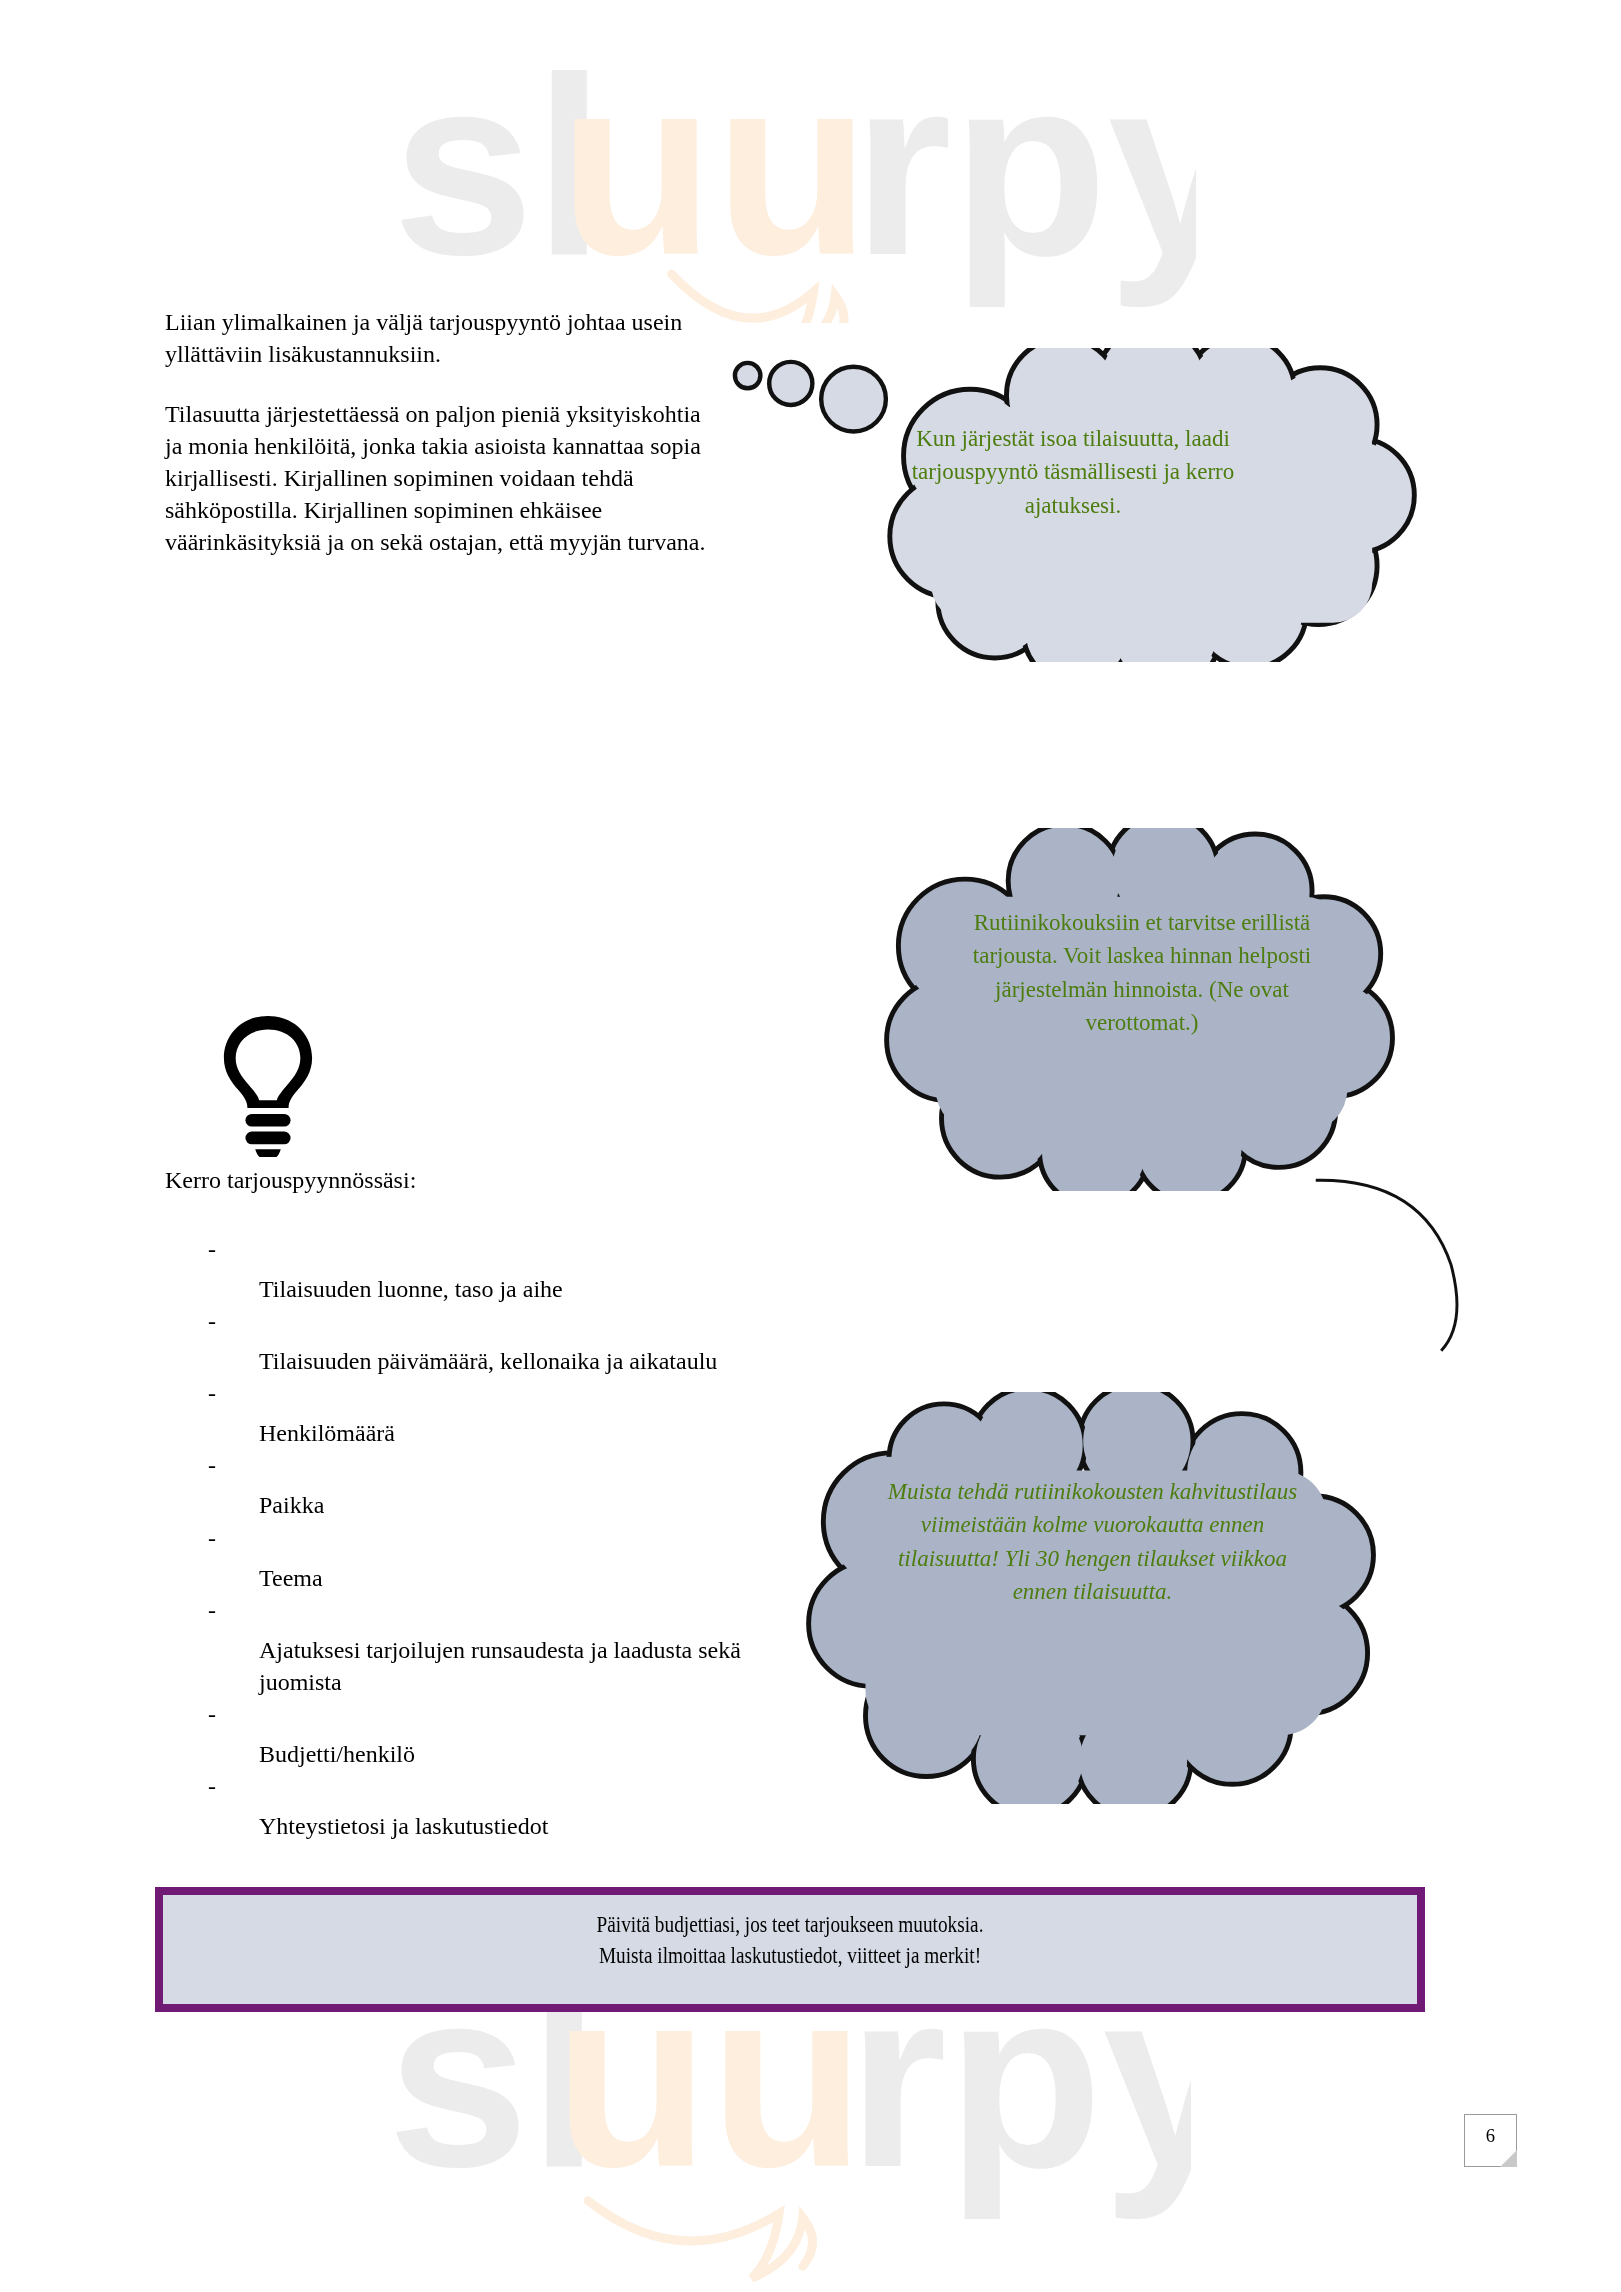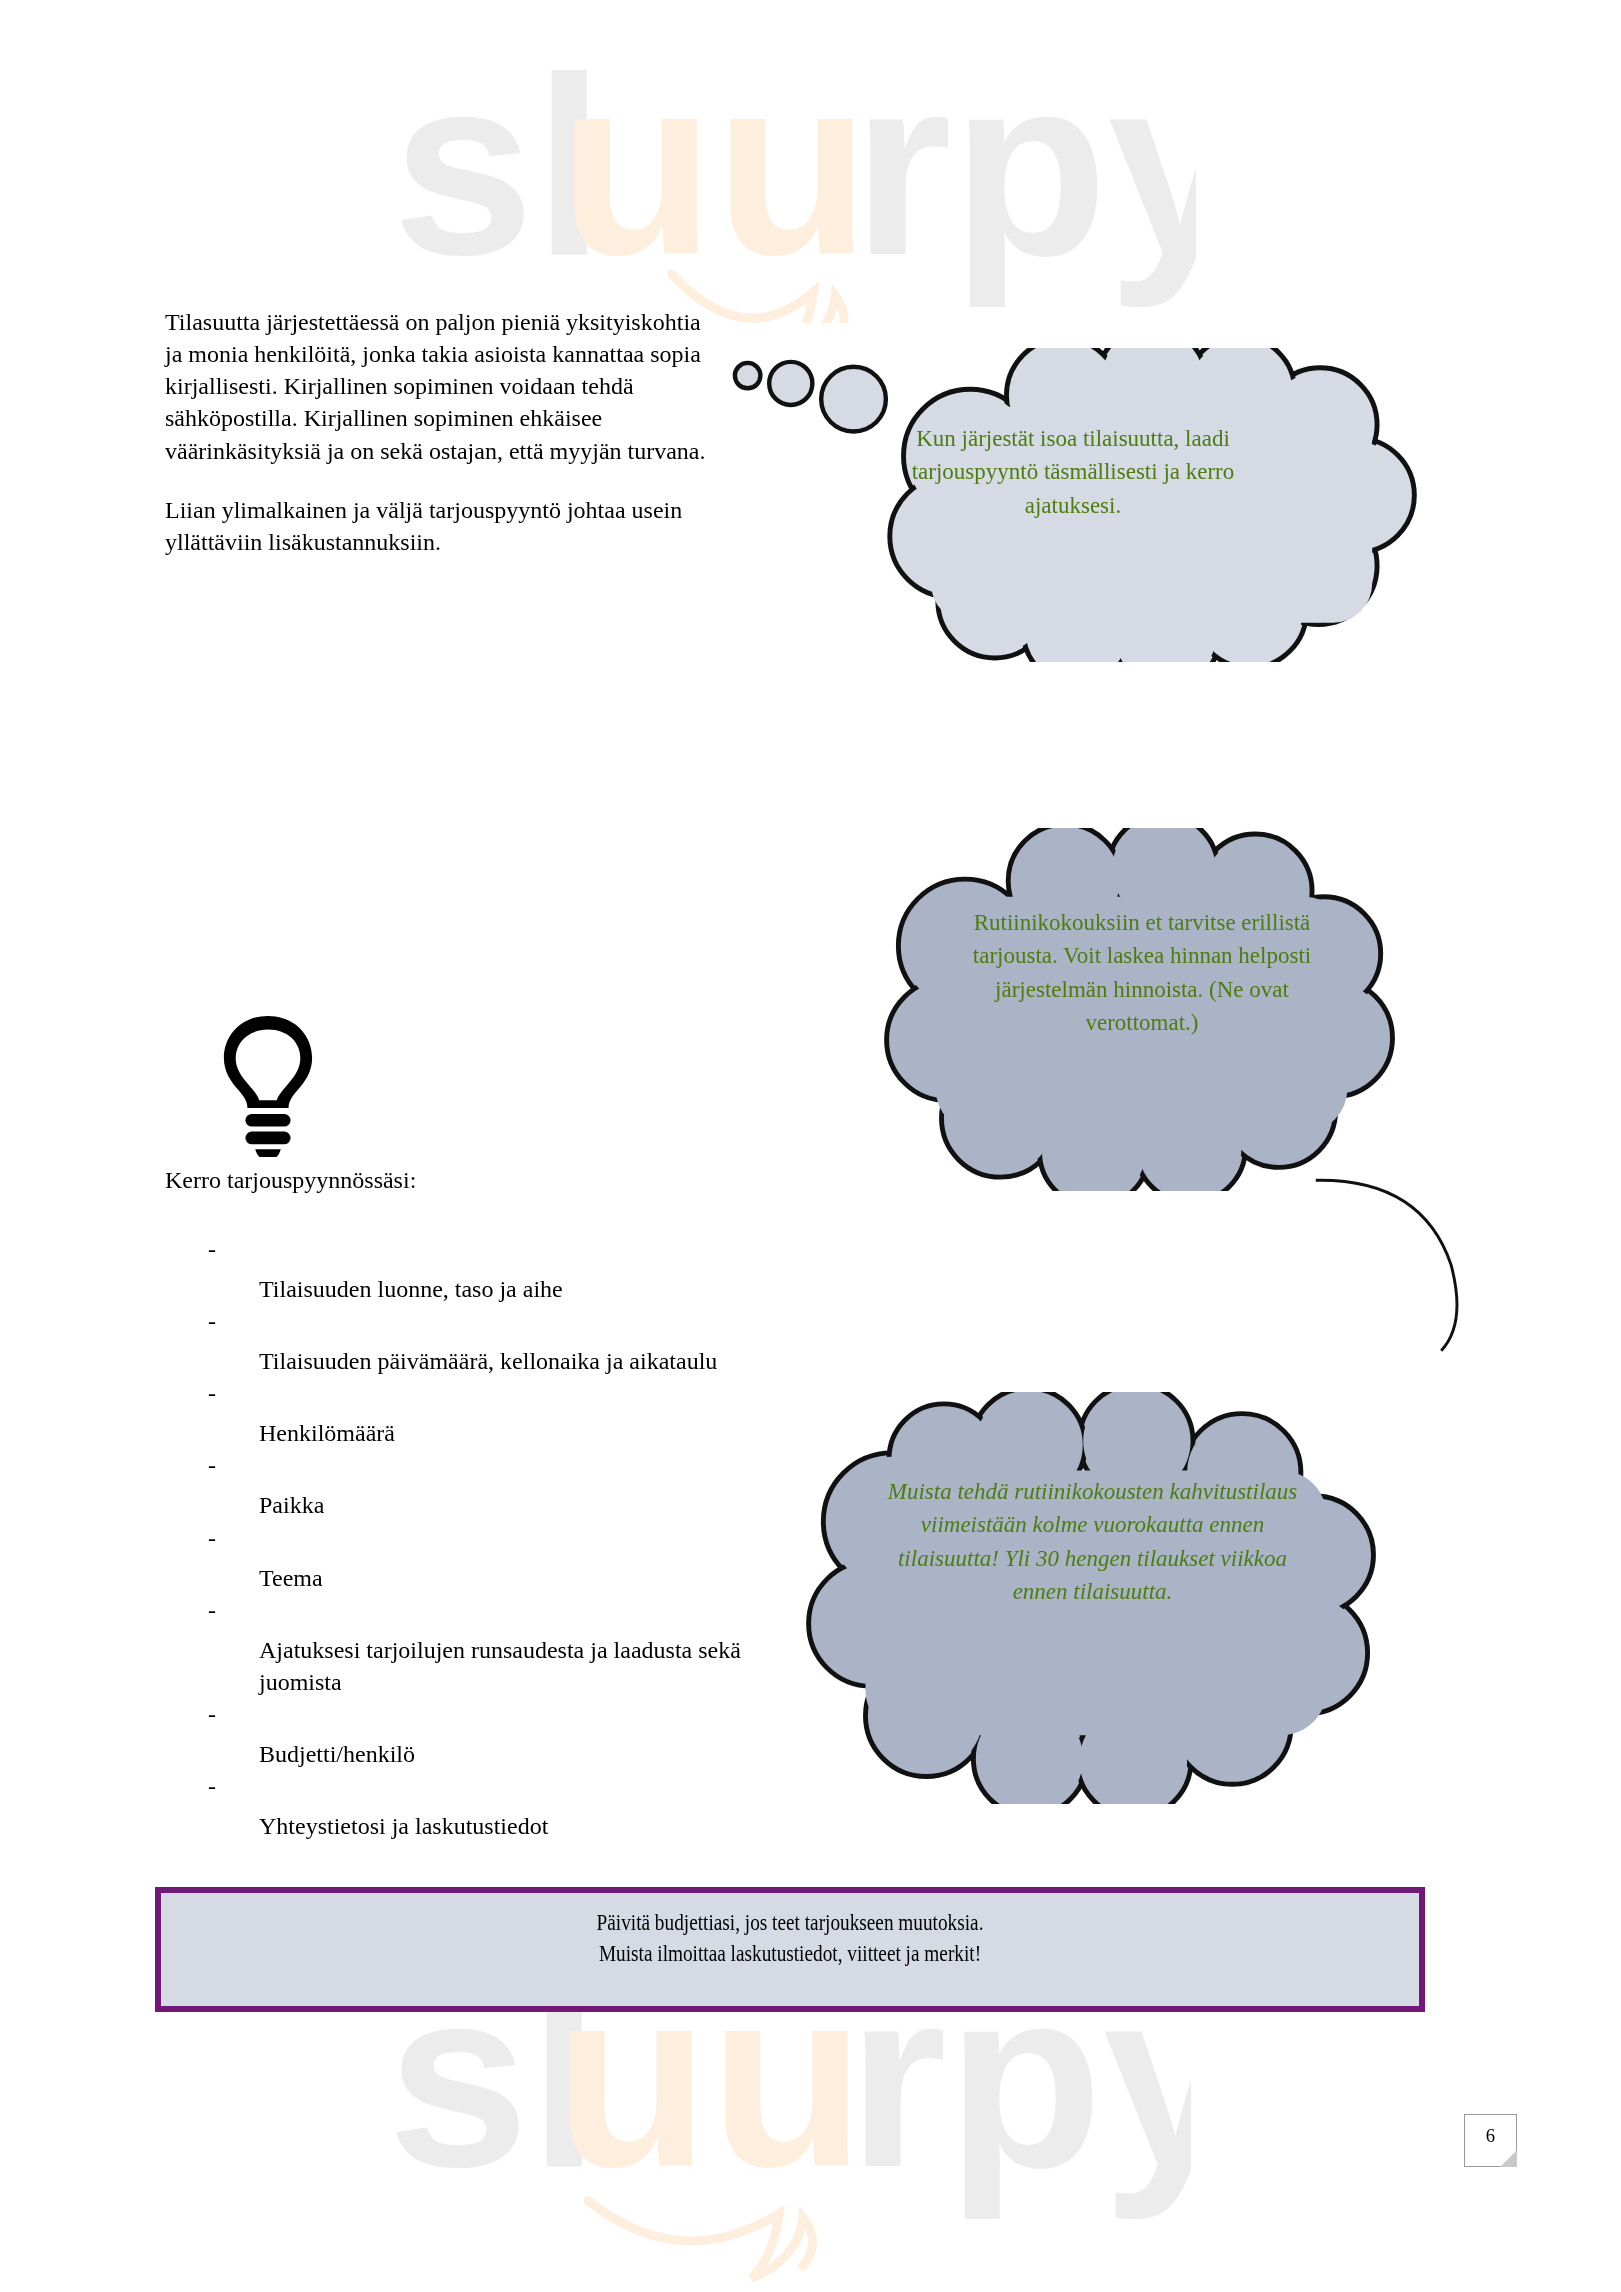--- a/index.html
+++ b/index.html
@@ -135,21 +135,21 @@
   }
 
   
   .notebox {
     position: absolute;
     left: 155px;
     top: 1887px;
     width: 1270px;
     height: 125px;
     background: #d5dae4;
-    border: 6px solid #701a75;
+    border: 8px solid #701a75;
     box-sizing: border-box;
   }
   .notebox .nline {
     text-align: center;
     font-size: 23.5px;
     line-height: 1.35;
     font-family: "Liberation Serif", "DejaVu Serif", serif;
     transform: scaleX(0.82);
   }
   .notebox .inner {
@@ -202,22 +202,22 @@
     <text x="170" y="180" font-family="Liberation Sans, sans-serif" font-size="260" font-weight="bold" fill="#fdeede">uu</text>
     <text x="470" y="180" font-family="Liberation Sans, sans-serif" font-size="260" font-weight="bold" fill="#ececec">rpy</text>
     <path d="M205 215 Q300 290 400 228 Q394 272 372 294 Q420 274 424 232 Q444 258 424 282" fill="none" stroke="#fdeede" stroke-width="9" stroke-linecap="round"></path>
   </svg>
 </div>
 
 <div class="page">
 
 
   <div class="bodycol">
+    <p>Liian ylimalkainen ja väljä tarjouspyyntö johtaa usein yllättäviin lisäkustannuksiin.</p>
     <p>Tilasuutta järjestettäessä on paljon pieniä yksityiskohtia ja monia henkilöitä, jonka takia asioista kannattaa sopia kirjallisesti. Kirjallinen sopiminen voidaan tehdä sähköpostilla. Kirjallinen sopiminen ehkäisee väärinkäsityksiä ja on sekä ostajan, että myyjän turvana.</p>
-    <p>Liian ylimalkainen ja väljä tarjouspyyntö johtaa usein yllättäviin lisäkustannuksiin.</p>
   </div>
 
   <div class="bulb">
     <svg viewBox="0 0 110 150" width="108" height="147" aria-hidden="true">
       <path d="M55 6 C28 6 10 26 10 49 C10 63 17 73 25 82 C31 89 34 94 34 100 L76 100 C76 94 79 89 85 82 C93 73 100 63 100 49 C100 26 82 6 55 6 Z
                M55 20 C75 20 88 33 88 49 C88 60 82 68 75 76 C69 83 65 88 64 92 L46 92 C45 88 41 83 35 76 C28 68 22 60 22 49 C22 33 35 20 55 20 Z" fill="#000000"></path>
       <rect x="32" y="106" width="46" height="13" rx="6.5" fill="#000000"></rect>
       <rect x="32" y="124" width="46" height="13" rx="6.5" fill="#000000"></rect>
       <path d="M42 142 L68 142 C66 150 60 154 55 154 C50 154 44 150 42 142 Z" fill="#000000"></path>
     </svg>

